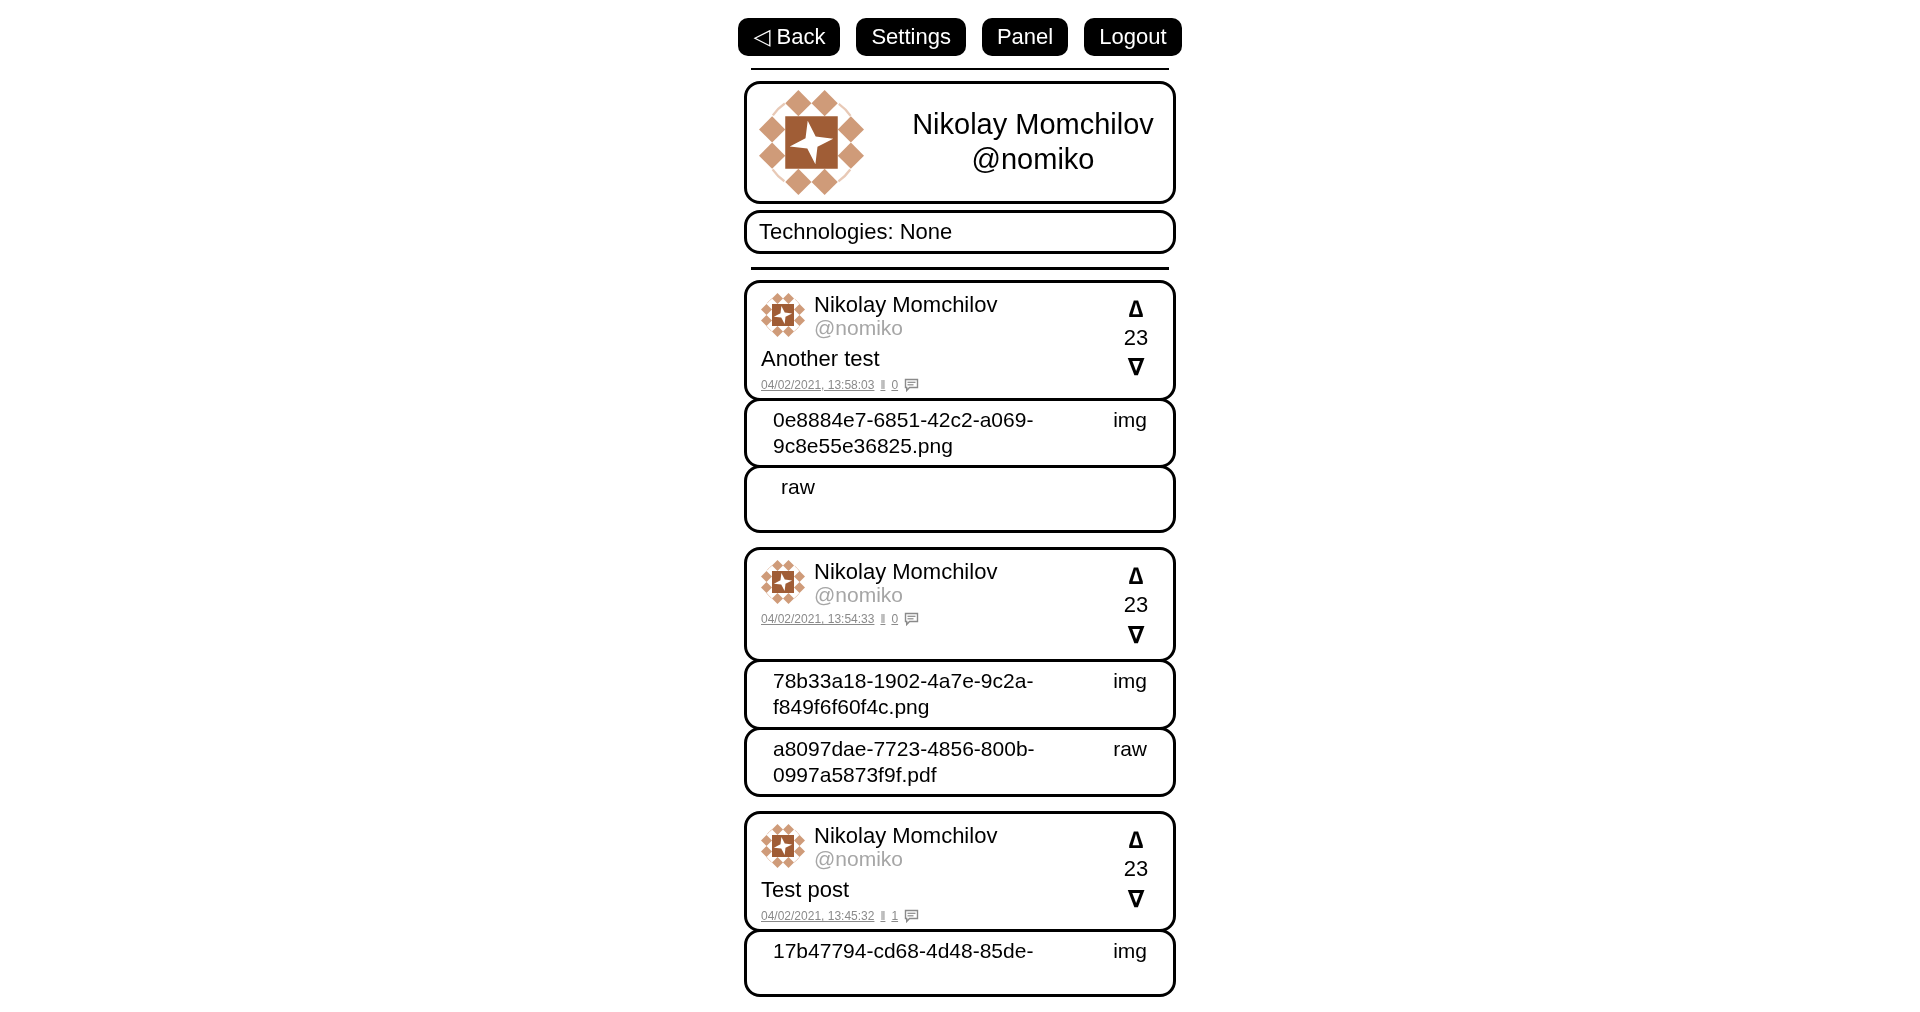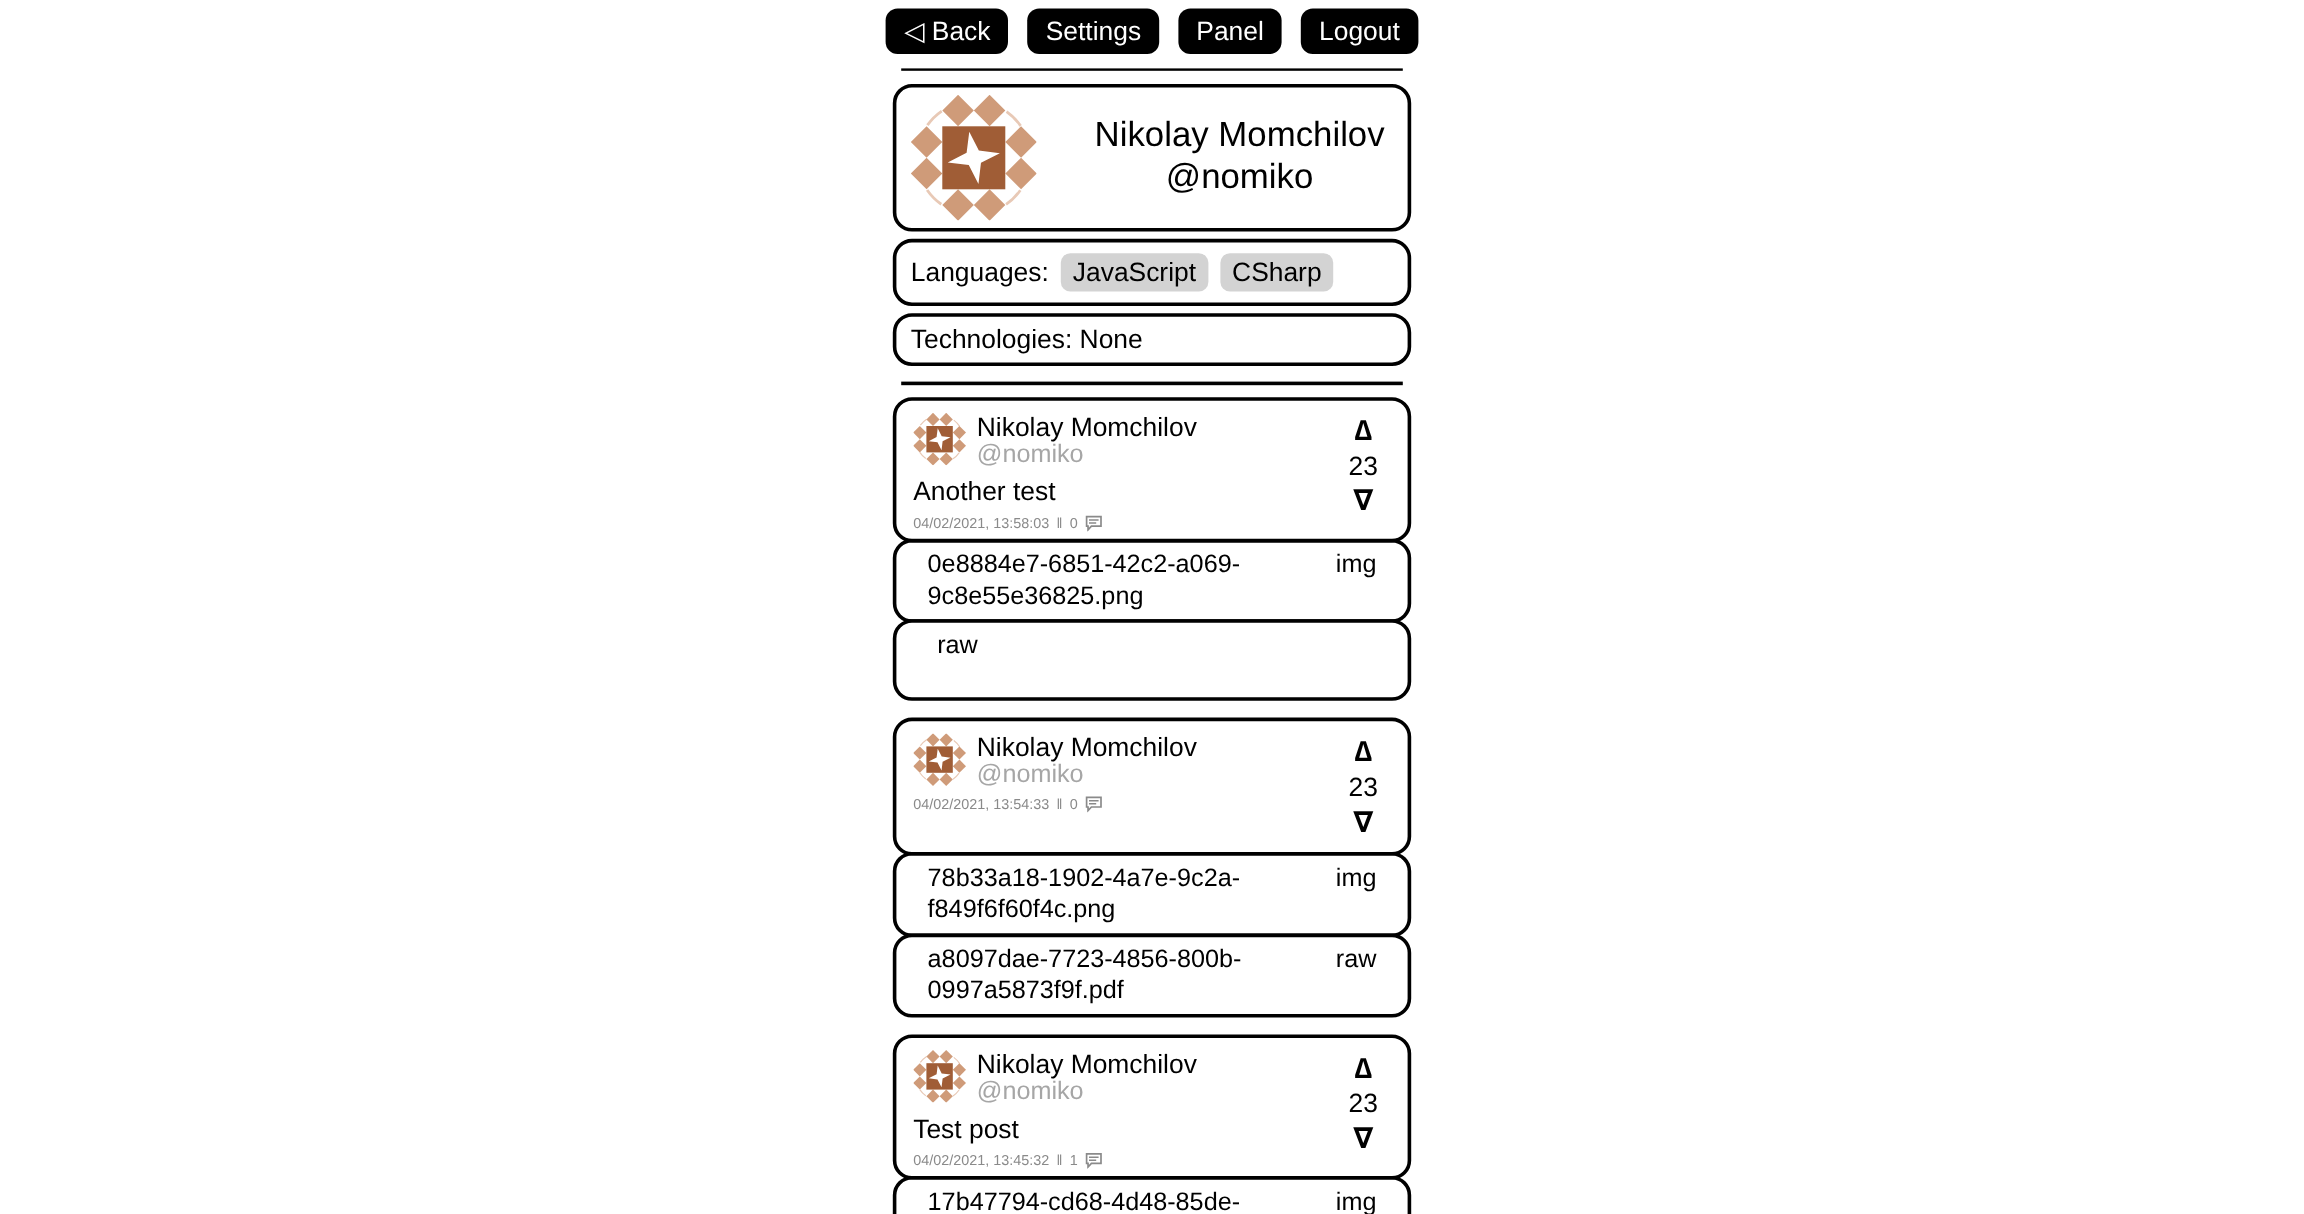--- a/index.html
+++ b/index.html
@@ -3,21 +3,21 @@
 <meta charset="utf-8">
 <style>
   html, body { margin:0; padding:0; }
   body {
     width:1920px; height:1012px; overflow:hidden;
     background:#ffffff; color:#000;
     font-family:"Liberation Sans","DejaVu Sans",sans-serif;
   }
 
   
-  .toolbar { display:flex; justify-content:center; gap:16px; padding-top:7px; }
+  .toolbar { display:flex; justify-content:center; gap:16px; padding-top:18px; }
   .btn {
     background:#000; color:#fff; border:none; border-radius:10px;
     font-family:inherit; font-size:22px; line-height:1.25;
     padding:5px 15px; cursor:pointer;
   }
 
   hr.rule { border:none; border-top:2px solid #000; width:418px; margin:12px auto 11px; }
   hr.rule-thick { border:none; border-top:3px solid #000; width:418px; margin:13px auto 10px; }
 
   .col { width:432px; margin:0 auto; }
@@ -36,21 +36,21 @@
 
   
   .post { margin-bottom:14px; }
   .post-header { display:flex; padding:10px 10px 6px 14px; min-height:115px; position:relative; z-index:2; }
   .post-main { flex:1; min-width:0; }
   .author-row { display:flex; gap:9px; }
   .avatar-sm svg { width:44px; height:44px; display:block; }
   .author-name { font-size:22px; line-height:1.05; }
   .author-handle { font-size:21px; line-height:1.1; color:#a6a6a6; }
   .post-title { font-size:22px; margin-top:7px; }
-  .post-meta { display:flex; align-items:flex-start; gap:6px; margin-top:6px; font-size:12px; color:#8a8a8a; }
+  .post-meta { display:flex; align-items:flex-start; gap:6px; margin-top:6px; font-size:12px; color:#8a8a8a;text-decoration:underline; }
   .comment-icon svg { display:block; }
 
   .vote-col { width:46px; display:flex; flex-direction:column; align-items:center; padding:4px 4px 0 0; gap:4px; }
   .vote-btn { background:none; border:none; padding:0; font-family:inherit; font-size:24px; font-weight:700; line-height:1; color:#000; cursor:pointer; }
   .score { font-size:22px; line-height:1.2; }
 
   
   .att { display:flex; align-items:flex-start; margin-top:-3px; padding:6px 26px; border-radius:16px; min-height:68px; position:relative; z-index:1; }
   .att-name { flex:1; font-size:21px; line-height:1.25; }
   .att-type { font-size:21px; line-height:1.25; margin-left:8px; }
@@ -99,25 +99,20 @@
       <svg>
           <use href="#identicon"></use>
         </svg>
     </span>
     <div class="profile-names">
       <div>Nikolay Momchilov</div>
       <div>@nomiko</div>
     </div>
   </section>
 
-  <section class="card lang-card">
-    <span>Languages:</span>
-    <span class="tag">JavaScript</span>
-    <span class="tag">CSharp</span>
-  </section>
 
   <section class="card tech-card">
     <span>Technologies: None</span>
   </section>
 
   <hr class="rule-thick">
 
   <article class="post">
     <div class="card post-header">
       <div class="post-main">

